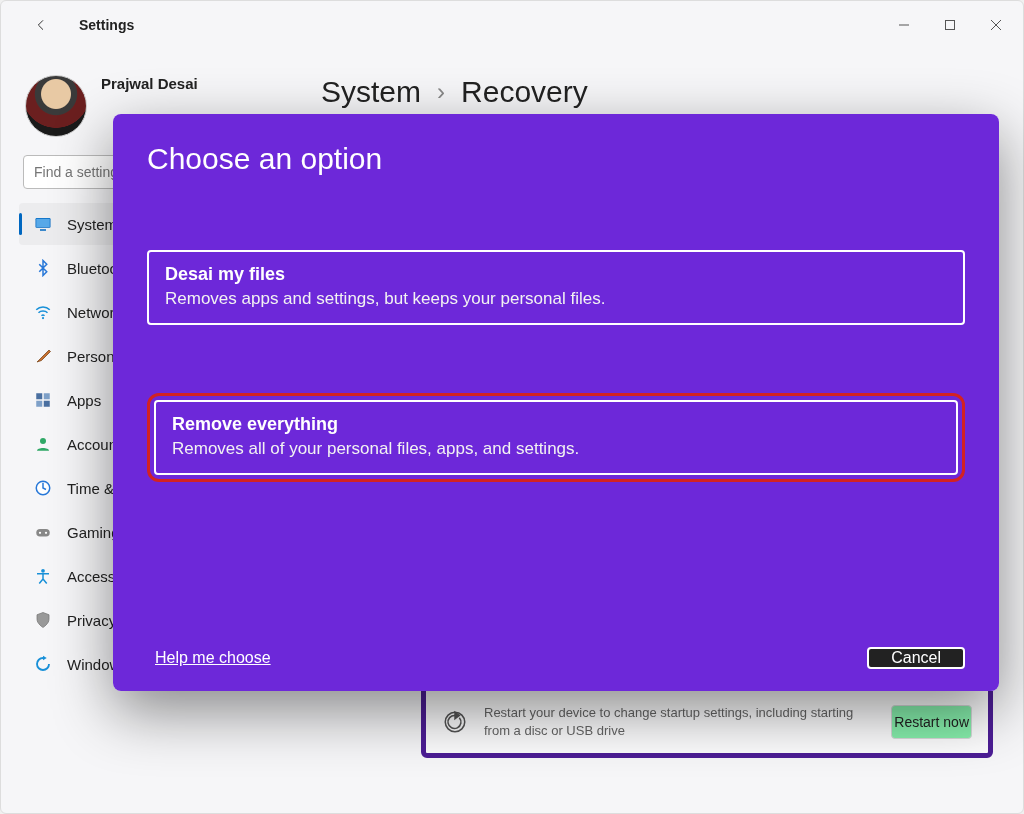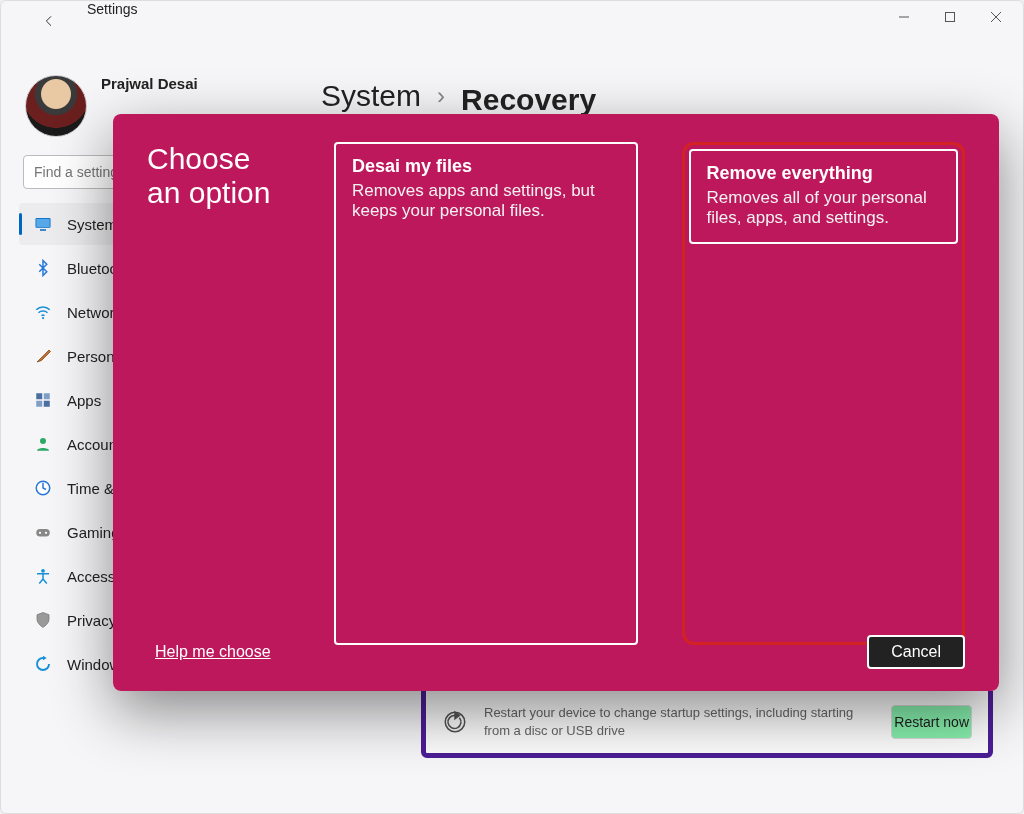--- a/index.html
+++ b/index.html
@@ -2,21 +2,21 @@
 <html><head>
 <meta charset="utf-8">
 <style>
   * { box-sizing: border-box; margin: 0; padding: 0; font-family: "Segoe UI", -apple-system, Helvetica, Arial, sans-serif; }
   html, body { width: 1024px; height: 814px; overflow: hidden; background:#f0f0f0;}
   .window {
     width: 1024px; height: 814px; background: #f6f6f8; position: relative;
     border:1px solid #ddd; border-radius:6px;
   }
   
-  .titlebar { height:48px; display:flex; padding:0 4px 0 28px;}
+  .titlebar { height:48px; display:flex; align-items:center; padding:0 4px 0 20px;font-weight:bold;}
   .back-btn { width:40px; height:40px; display:flex; align-items:center; justify-content:center; border-radius:4px;}
   .back-btn svg { width:16px; height:16px; stroke:#333; stroke-width:1.5; fill:none;}
   .app-title { font-size:14px; color:#222; margin-left:18px;}
   .win-ctrls { margin-left:auto; display:flex; }
   .win-ctrls div { width:46px; height:32px; display:flex; align-items:center; justify-content:center; color:#555;}
   .win-ctrls svg { width:12px; height:12px; stroke:#555; stroke-width:1; fill:none;}
   
   .content { position:absolute; top:58px; left:0; right:0; bottom:0; display:flex; }
   
   .sidebar { width:300px; padding:10px 4px 10px 18px; display:flex; flex-direction:column; gap:0; }
@@ -38,21 +38,21 @@
   .nav-item.active::before {
     content:""; position:absolute; left:0; top:10px; bottom:10px; width:3px;
     background:#0067c0; border-radius:2px;
   }
   .nav-item .ico { width:20px; height:20px; display:flex; align-items:center; justify-content:center; flex-shrink:0;}
   .nav-item .ico svg { width:18px; height:18px; }
   
   .main { flex:1; padding:10px 24px 10px 10px; position:relative;}
   .breadcrumb { display:flex; align-items:center; gap:16px; font-size:30px; color:#222; margin:6px 0 0 10px;}
   .breadcrumb .sep { color:#888; font-size:24px;}
-  .breadcrumb .cur { font-weight:700;margin-top:8px;}
+  .breadcrumb .cur { font-weight:400;}
   
   .card {
     position:absolute; left:420px; right:30px; top:684px;
     background:#fcfcfd; border:5px solid #4c1d95; border-radius:6px;
     display:flex; align-items:center; padding:14px 16px; gap:16px;
   }
   .card .card-icon { width:26px; height:26px; flex-shrink:0;}
   .card .card-icon svg { width:26px; height:26px; stroke:#555; fill:none; stroke-width:1.4;}
   .card .card-txt { flex:1; font-size:13px; color:#666; line-height:1.35;}
   .card .card-btn {
@@ -63,42 +63,42 @@
   .modal {
     position:absolute; left:112px; top:113px; width:886px; height:577px;
     background:#fff; border-radius:8px; box-shadow:0 20px 60px rgba(0,0,0,.45);
     overflow:hidden; display:flex; flex-direction:column;
   }
   .modal-title {
     height:33px; display:flex; align-items:center; padding:0 14px;
     font-size:13px; color:#222; background:#fff; border-bottom:1px solid #eee;
   }
   .modal-body {
-    flex:1; background:#be185d; color:#fff; padding:28px 34px 22px 34px;
-    display:flex; flex-direction:row; position:relative;gap:44px;
+    flex:1; background:#6d28d9; color:#fff; padding:28px 34px 22px 34px;
+    display:flex; flex-direction:column; position:relative;gap:44px;
   }
   .modal-heading { font-size:30px; font-weight:400; color:#fff; margin-bottom:30px;}
   .option {
     border:2px solid #fff; border-radius:4px; padding:12px 16px 14px 16px;
     margin-bottom:24px; cursor:default;
   }
   .option .opt-title { font-size:18px; font-weight:600; margin-bottom:4px;}
   .option .opt-desc { font-size:17px; font-weight:400; color:#f2f2f2;}
   .highlight-wrap {
     border:3px solid #d32222; border-radius:12px; padding:4px; margin-bottom:24px;
   }
   .highlight-wrap .option { margin-bottom:0;}
   .modal-footer {
     position:absolute; left:42px; right:34px; bottom:22px;
     display:flex; align-items:center; justify-content:space-between;
   }
   .help-link { color:#fff; font-size:16px; text-decoration:underline;}
   .cancel-btn {
     border:2px solid #fff; background:#222; color:#fff; font-size:16px;
-    padding:6px 22px; border-radius:4px;
+    padding:0 22px; border-radius:4px;
   }
 </style>
 </head>
 <body>
 
 <div class="window">
 
   <div class="titlebar">
     <div class="back-btn">
       <svg viewBox="0 0 24 24">

